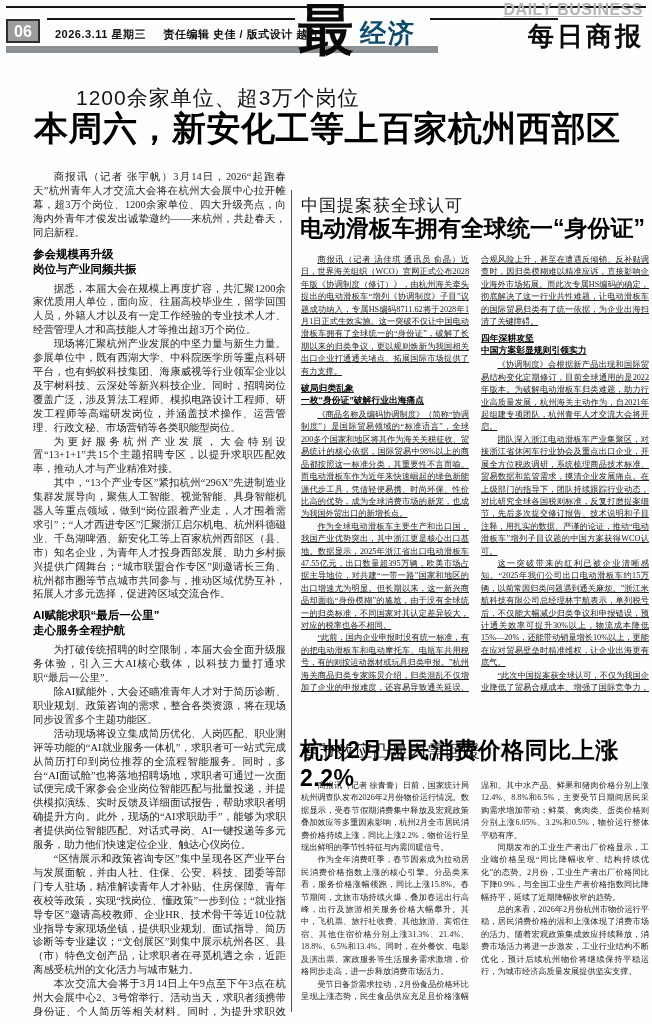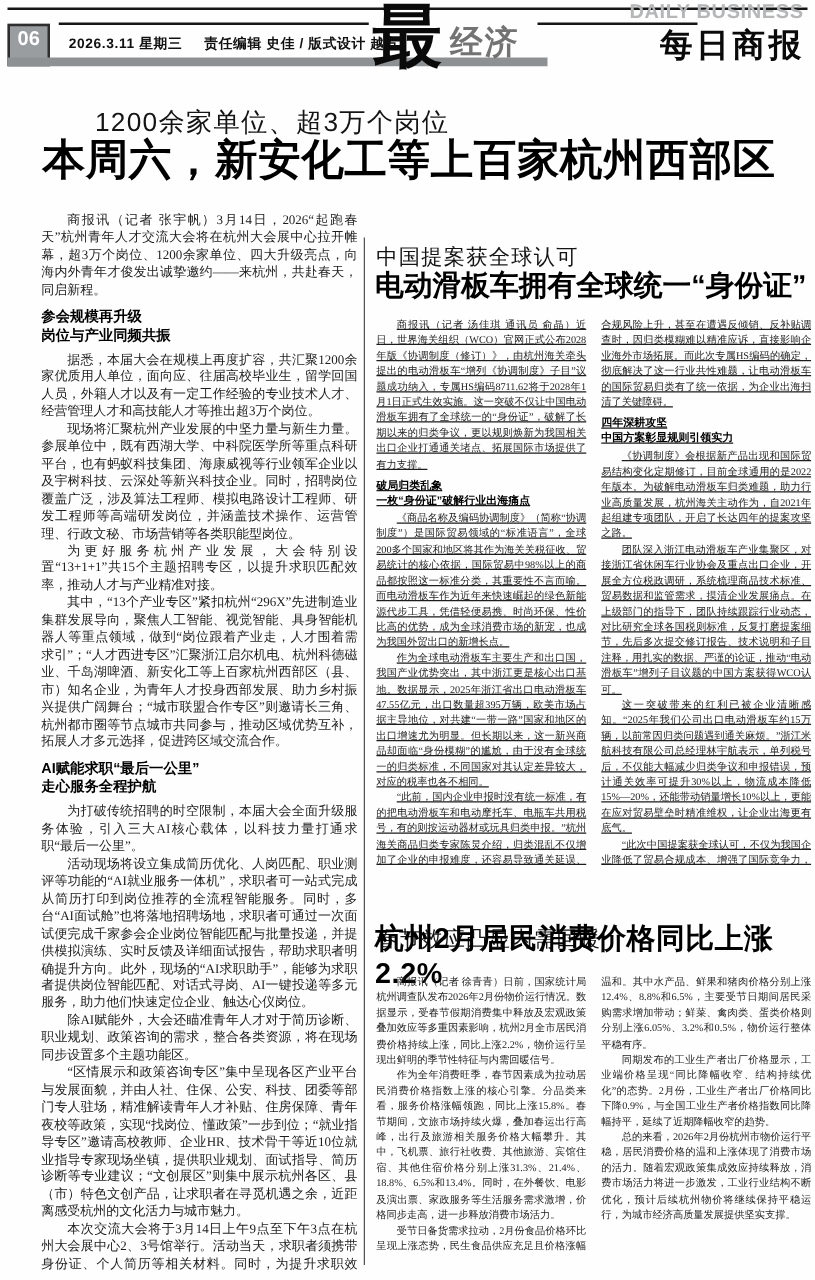--- a/index.html
+++ b/index.html
@@ -1,34 +1,34 @@
 <!DOCTYPE html>
 <html><head>
 <meta charset="utf-8">
 <style>
   html,body{margin:0;padding:0;background:#e8e8e8;}
   .page{position:relative;width:652px;height:1024px;margin:0 auto;background:#fefefe;
         overflow:hidden;font-family:"Liberation Serif",serif;color:#1b1b1b;}
   
   .top-rule{position:absolute;left:6px;right:6px;top:6px;height:2px;background:#161616;}
-  .pageno{position:absolute;left:6px;top:19px;width:34px;height:34px;background:#9a9da0;
+  .pageno{position:absolute;left:6px;top:19px;width:34px;height:24px;background:#9a9da0;
           border:2px solid #2e2e2e;color:#fff;font:bold 16px/22px "Liberation Sans",sans-serif;
           text-align:center;box-sizing:border-box;}
   .date-rule{position:absolute;left:47px;top:18px;width:248px;height:2px;background:#161616;}
   .dateline{position:absolute;left:55px;top:27px;font:bold 11px "Liberation Sans",sans-serif;
             color:#111;letter-spacing:.5px;white-space:nowrap;}
   .dateline .ed{margin-left:14px;}
   .gray-bar{position:absolute;left:6px;top:46px;width:432px;height:7px;background:#8e9194;}
   .logo-char{position:absolute;left:298px;top:2px;font:900 56px/56px "Liberation Serif",serif;
              color:#0a0a0a;z-index:2;}
   .section-label{position:absolute;left:360px;top:20px;font:900 26px/26px "Liberation Sans",sans-serif;
-                 color:#737373;letter-spacing:2px;z-index:2;}
+                 color:#0c4a6e;letter-spacing:2px;z-index:2;}
   .right-rule{position:absolute;left:430px;top:18px;width:128px;height:2px;background:#161616;}
   .masthead-en{position:absolute;right:9px;top:1px;font:bold 16px "Liberation Sans",sans-serif;
-               color:#b4b6b8;letter-spacing:.5px;}
+               color:#b4b6b8;letter-spacing:.5px;text-decoration:underline;}
   .masthead-cn{position:absolute;right:8px;top:19px;font:900 26px "Liberation Serif",serif;
                color:#0a0a0a;letter-spacing:3px;}
   
   .lead-kicker{position:absolute;left:36px;top:84px;font:500 21px "Liberation Sans",sans-serif;
                color:#141414;letter-spacing:1px;margin-left:40px;}
   .lead-headline{position:absolute;left:34px;top:108px;width:600px;
                  font:900 34px/40px "Liberation Sans",sans-serif;color:#000;letter-spacing:.5px;}
   
   .col-divider{position:absolute;left:291px;top:190px;width:1px;height:822px;background:#555;}
   .left-col{position:absolute;left:33px;top:170px;width:253px;height:846px;overflow:hidden;
@@ -82,38 +82,38 @@
       <p class="para">商报讯（记者 张宇帆）3月14日，2026“起跑春天”杭州青年人才交流大会将在杭州大会展中心拉开帷幕，超3万个岗位、1200余家单位、四大升级亮点，向海内外青年才俊发出诚挚邀约——来杭州，共赴春天，同启新程。</p>
       <div class="subhead">参会规模再升级
 岗位与产业同频共振</div>
       <p class="para">据悉，本届大会在规模上再度扩容，共汇聚1200余家优质用人单位，面向应、往届高校毕业生，留学回国人员，外籍人才以及有一定工作经验的专业技术人才、经营管理人才和高技能人才等推出超3万个岗位。</p>
       <p class="para">现场将汇聚杭州产业发展的中坚力量与新生力量。参展单位中，既有西湖大学、中科院医学所等重点科研平台，也有蚂蚁科技集团、海康威视等行业领军企业以及宇树科技、云深处等新兴科技企业。同时，招聘岗位覆盖广泛，涉及算法工程师、模拟电路设计工程师、研发工程师等高端研发岗位，并涵盖技术操作、运营管理、行政文秘、市场营销等各类职能型岗位。</p>
       <p class="para">为更好服务杭州产业发展，大会特别设置“13+1+1”共15个主题招聘专区，以提升求职匹配效率，推动人才与产业精准对接。</p>
       <p class="para">其中，“13个产业专区”紧扣杭州“296X”先进制造业集群发展导向，聚焦人工智能、视觉智能、具身智能机器人等重点领域，做到“岗位跟着产业走，人才围着需求引”；“人才西进专区”汇聚浙江启尔机电、杭州科德磁业、千岛湖啤酒、新安化工等上百家杭州西部区（县、市）知名企业，为青年人才投身西部发展、助力乡村振兴提供广阔舞台；“城市联盟合作专区”则邀请长三角、杭州都市圈等节点城市共同参与，推动区域优势互补，拓展人才多元选择，促进跨区域交流合作。</p>
       <div class="subhead">AI赋能求职“最后一公里”
 走心服务全程护航</div>
       <p class="para">为打破传统招聘的时空限制，本届大会全面升级服务体验，引入三大AI核心载体，以科技力量打通求职“最后一公里”。</p>
+      <p class="para">除AI赋能外，大会还瞄准青年人才对于简历诊断、职业规划、政策咨询的需求，整合各类资源，将在现场同步设置多个主题功能区。</p>
       <p class="para">活动现场将设立集成简历优化、人岗匹配、职业测评等功能的“AI就业服务一体机”，求职者可一站式完成从简历打印到岗位推荐的全流程智能服务。同时，多台“AI面试舱”也将落地招聘场地，求职者可通过一次面试便完成千家参会企业岗位智能匹配与批量投递，并提供模拟演练、实时反馈及详细面试报告，帮助求职者明确提升方向。此外，现场的“AI求职助手”，能够为求职者提供岗位智能匹配、对话式寻岗、AI一键投递等多元服务，助力他们快速定位企业、触达心仪岗位。</p>
-      <p class="para">除AI赋能外，大会还瞄准青年人才对于简历诊断、职业规划、政策咨询的需求，整合各类资源，将在现场同步设置多个主题功能区。</p>
       <p class="para">“区情展示和政策咨询专区”集中呈现各区产业平台与发展面貌，并由人社、住保、公安、科技、团委等部门专人驻场，精准解读青年人才补贴、住房保障、青年夜校等政策，实现“找岗位、懂政策”一步到位；“就业指导专区”邀请高校教师、企业HR、技术骨干等近10位就业指导专家现场坐镇，提供职业规划、面试指导、简历诊断等专业建议；“文创展区”则集中展示杭州各区、县（市）特色文创产品，让求职者在寻觅机遇之余，近距离感受杭州的文化活力与城市魅力。</p>
       <p class="para">本次交流大会将于3月14日上午9点至下午3点在杭州大会展中心2、3号馆举行。活动当天，求职者须携带身份证、个人简历等相关材料。同时，为提升求职效率，大会采用预约入场制，求职者可登录“杭州人才网”进入“起跑春天”专题页进行预约，并提前查询心仪单位的岗位详情、薪酬待遇及展位号，做好求职攻略。</p>
     </div>
 
   <div class="hs-kicker">中国提案获全球认可</div>
   <div class="hs-headline">电动滑板车拥有全球统一“身份证”</div>
   <div class="hs-body">
       <p class="para">商报讯（记者 汤佳琪 通讯员 俞晶）近日，世界海关组织（WCO）官网正式公布2028年版《协调制度（修订）》，由杭州海关牵头提出的电动滑板车“增列《协调制度》子目”议题成功纳入，专属HS编码8711.62将于2028年1月1日正式生效实施。这一突破不仅让中国电动滑板车拥有了全球统一的“身份证”，破解了长期以来的归类争议，更以规则焕新为我国相关出口企业打通通关堵点、拓展国际市场提供了有力支撑。</p>
       <div class="subhead">破局归类乱象
 一枚“身份证”破解行业出海痛点</div>
       <p class="para">《商品名称及编码协调制度》（简称“协调制度”）是国际贸易领域的“标准语言”，全球200多个国家和地区将其作为海关关税征收、贸易统计的核心依据，国际贸易中98%以上的商品都按照这一标准分类，其重要性不言而喻。而电动滑板车作为近年来快速崛起的绿色新能源代步工具，凭借轻便易携、时尚环保、性价比高的优势，成为全球消费市场的新宠，也成为我国外贸出口的新增长点。</p>
       <p class="para">作为全球电动滑板车主要生产和出口国，我国产业优势突出，其中浙江更是核心出口基地。数据显示，2025年浙江省出口电动滑板车47.55亿元，出口数量超395万辆，欧美市场占据主导地位，对共建“一带一路”国家和地区的出口增速尤为明显。但长期以来，这一新兴商品却面临“身份模糊”的尴尬，由于没有全球统一的归类标准，不同国家对其认定差异较大，对应的税率也各不相同。</p>
       <p class="para">“此前，国内企业申报时没有统一标准，有的把电动滑板车和电动摩托车、电瓶车共用税号，有的则按运动器材或玩具归类申报。”杭州海关商品归类专家陈炅介绍，归类混乱不仅增加了企业的申报难度，还容易导致通关延误、合规风险上升，甚至在遭遇反倾销、反补贴调查时，因归类模糊难以精准应诉，直接影响企业海外市场拓展。而此次专属HS编码的确定，彻底解决了这一行业共性难题，让电动滑板车的国际贸易归类有了统一依据，为企业出海扫清了关键障碍。</p>
       <div class="subhead">四年深耕攻坚
 中国方案彰显规则引领实力</div>
-      <p class="para">《协调制度》会根据新产品出现和国际贸易结构变化定期修订，目前全球通用的是2022年版本。为破解电动滑板车归类难题，助力行业高质量发展，杭州海关主动作为，自2021年起组建专项团队，开启了长达四年的提案攻坚之路。</p>
+      <p class="para">《协调制度》会根据新产品出现和国际贸易结构变化定期修订，目前全球通用的是2022年版本。为破解电动滑板车归类难题，助力行业高质量发展，杭州海关主动作为，自2021年起组建专项团队，杭州青年人才交流大会将开启。</p>
       <p class="para">团队深入浙江电动滑板车产业集聚区，对接浙江省休闲车行业协会及重点出口企业，开展全方位税政调研，系统梳理商品技术标准、贸易数据和监管需求，摸清企业发展痛点。在上级部门的指导下，团队持续跟踪行业动态，对比研究全球各国税则标准，反复打磨提案细节，先后多次提交修订报告、技术说明和子目注释，用扎实的数据、严谨的论证，推动“电动滑板车”增列子目议题的中国方案获得WCO认可。</p>
       <p class="para">这一突破带来的红利已被企业清晰感知。“2025年我们公司出口电动滑板车约15万辆，以前常因归类问题遇到通关麻烦。”浙江米航科技有限公司总经理林宇航表示，单列税号后，不仅能大幅减少归类争议和申报错误，预计通关效率可提升30%以上，物流成本降低15%—20%，还能带动销量增长10%以上，更能在应对贸易壁垒时精准维权，让企业出海更有底气。</p>
       <p class="para">“此次中国提案获全球认可，不仅为我国企业降低了贸易合规成本、增强了国际竞争力，更是以规则对接引领电动滑板车产业规范化、国际化发展的长远之策，彰显了我国作为全球电动滑板车产业核心力量的责任与担当。”浙江省休闲车行业协会会长蔡向阳说道。</p>
     </div>
 
   <div class="cpi-kicker">春节效应凸显内需回暖</div>
   <div class="cpi-headline">杭州2月居民消费价格同比上涨2.2%</div>
   <div class="cpi-body">
       <p class="para">商报讯（记者 徐青青）日前，国家统计局杭州调查队发布2026年2月份物价运行情况。数据显示，受春节假期消费集中释放及宏观政策叠加效应等多重因素影响，杭州2月全市居民消费价格持续上涨，同比上涨2.2%，物价运行呈现出鲜明的季节性特征与内需回暖信号。</p>
       <p class="para">作为全年消费旺季，春节因素成为拉动居民消费价格指数上涨的核心引擎。分品类来看，服务价格涨幅领跑，同比上涨15.8%。春节期间，文旅市场持续火爆，叠加春运出行高峰，出行及旅游相关服务价格大幅攀升。其中，飞机票、旅行社收费、其他旅游、宾馆住宿、其他住宿价格分别上涨31.3%、21.4%、18.8%、6.5%和13.4%。同时，在外餐饮、电影及演出票、家政服务等生活服务需求激增，价格同步走高，进一步释放消费市场活力。</p>

